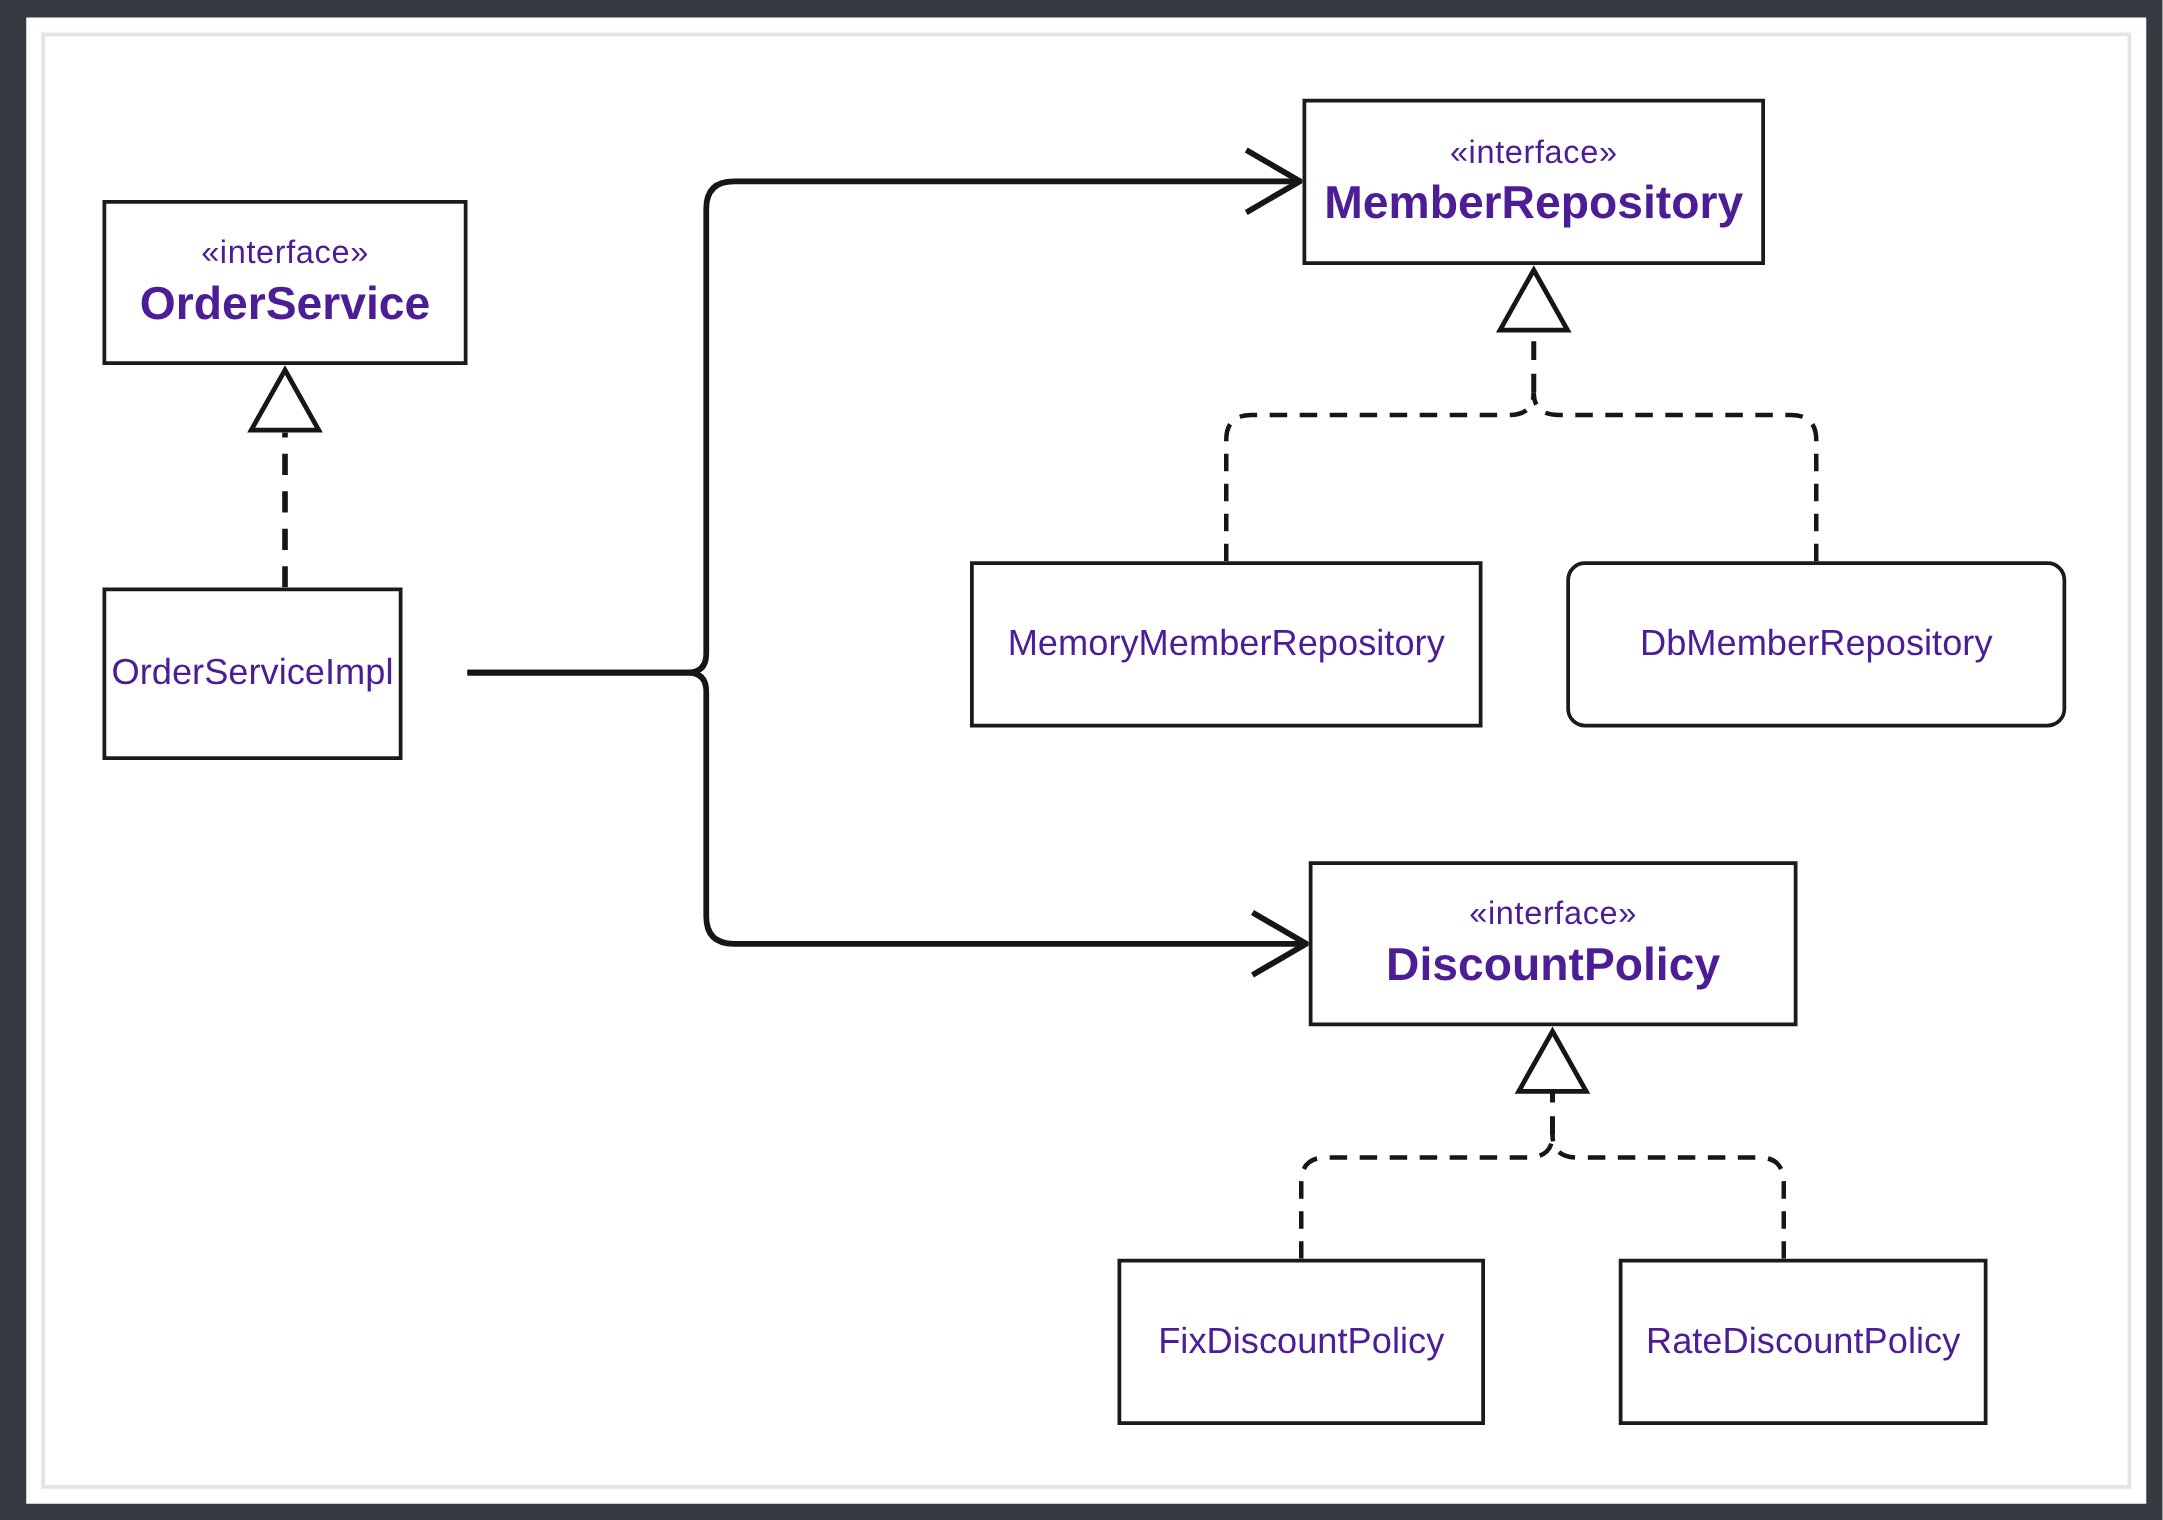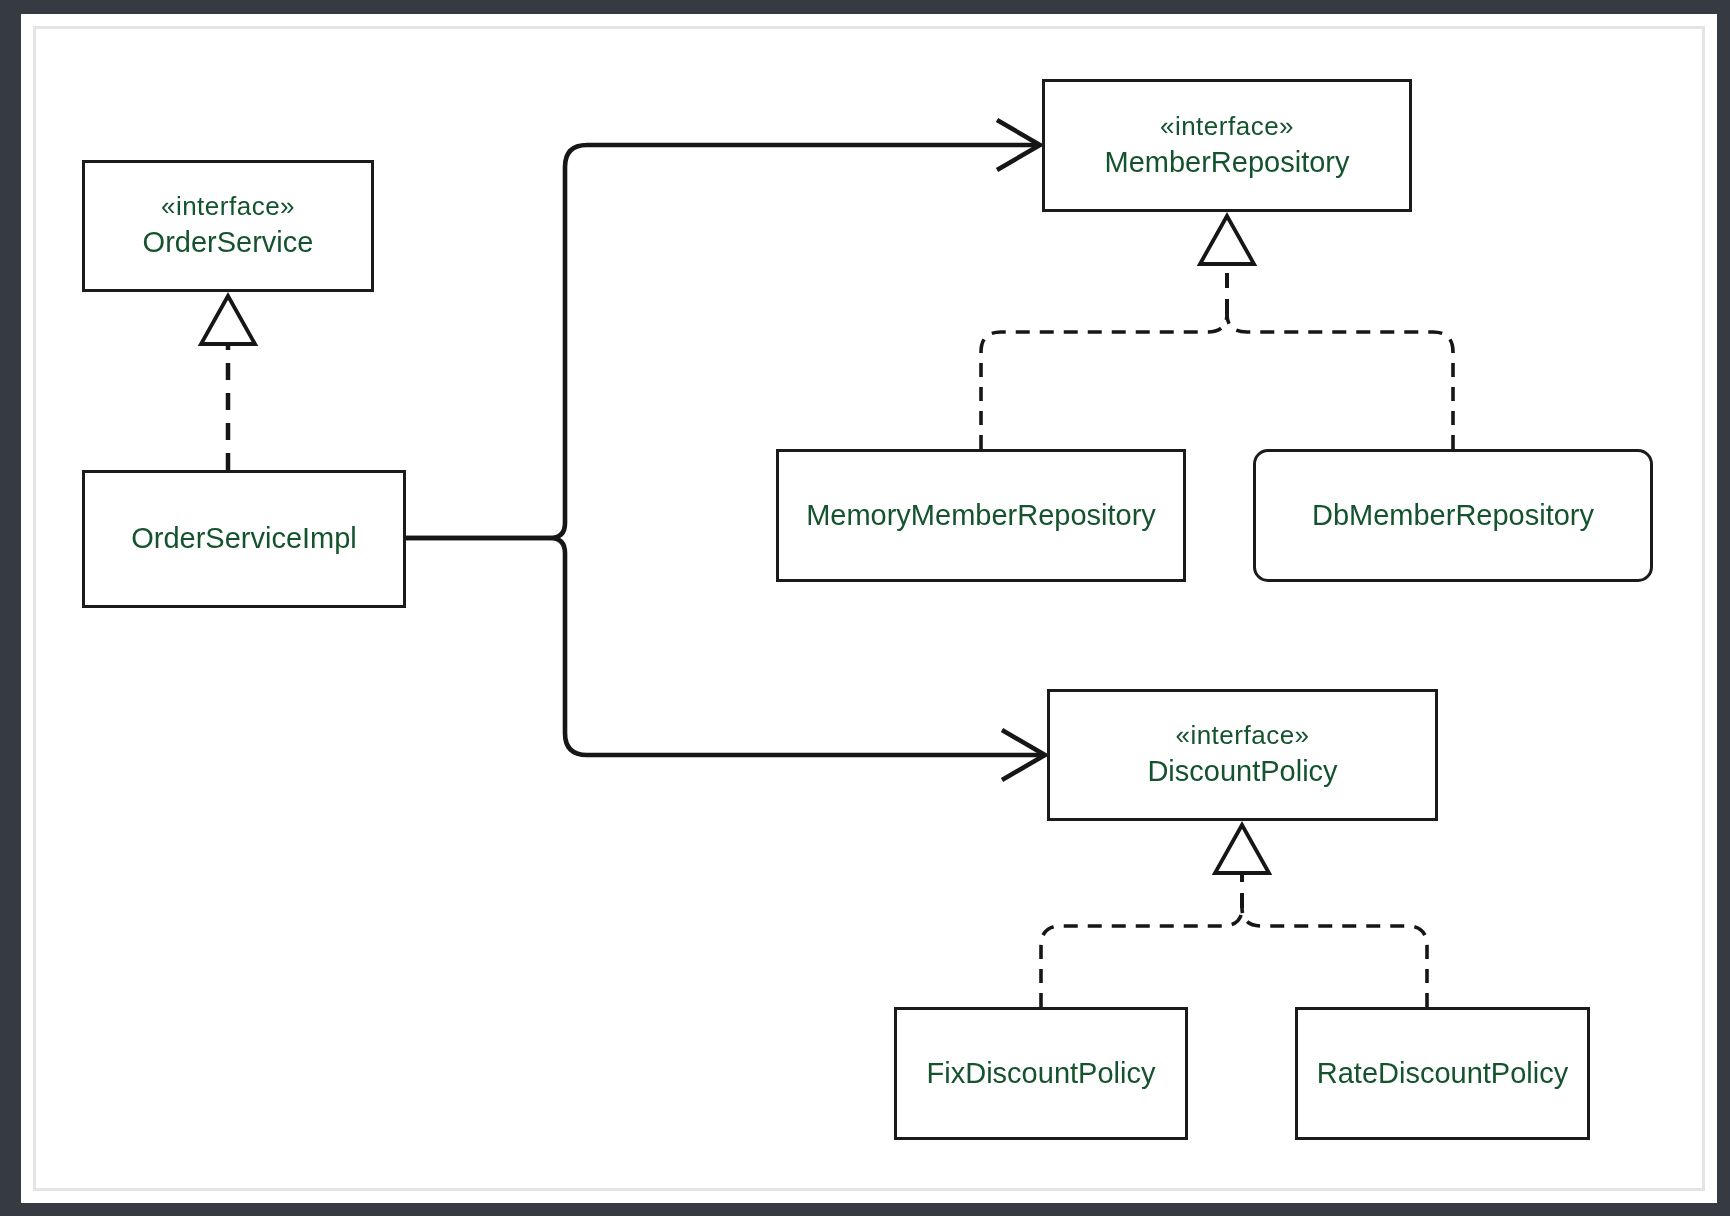--- a/index.html
+++ b/index.html
@@ -22,31 +22,31 @@
     position:absolute;left:0;top:0;width:1730px;height:1216px;
     pointer-events:none;
   }
   .node{
     position:absolute;
     background:#ffffff;
     border:3px solid #1b1b1b;
     box-sizing:border-box;
     display:flex;flex-direction:column;
     align-items:center;justify-content:center;
-    color:#14532d;
+    color:#4c1d95;
     text-align:center;
     line-height:1.3;
   }
   .node .stereo{font-size:26px;font-weight:400;letter-spacing:0.5px;}
-  .node .cname{font-size:29px;font-weight:400;}
+  .node .cname{font-size:37px;font-weight:700;}
   .node .plain{font-size:29px;font-weight:400;}
 
   
   #n-order-service        {left:82px;  top:160px; width:292px; height:132px;}
-  #n-order-service-impl   {left:82px;  top:470px; width:324px; height:138px;text-align:center;}
+  #n-order-service-impl   {left:82px;  top:470px; width:240px; height:138px;text-align:center;}
   #n-member-repository    {left:1042px;top:79px;  width:370px; height:133px;}
   #n-memory-member-repo   {left:776px; top:449px; width:410px; height:133px;justify-content:center;}
   #n-db-member-repo       {left:1253px;top:449px; width:400px; height:133px;border-radius:15px;}
   #n-discount-policy      {left:1047px;top:689px; width:391px; height:132px;}
   #n-fix-discount-policy  {left:894px; top:1007px;width:294px; height:133px;}
   #n-rate-discount-policy {left:1280px;top:1007px;width:295px; height:133px;margin-left:15px;}
 </style>
 </head>
 <body>
 

